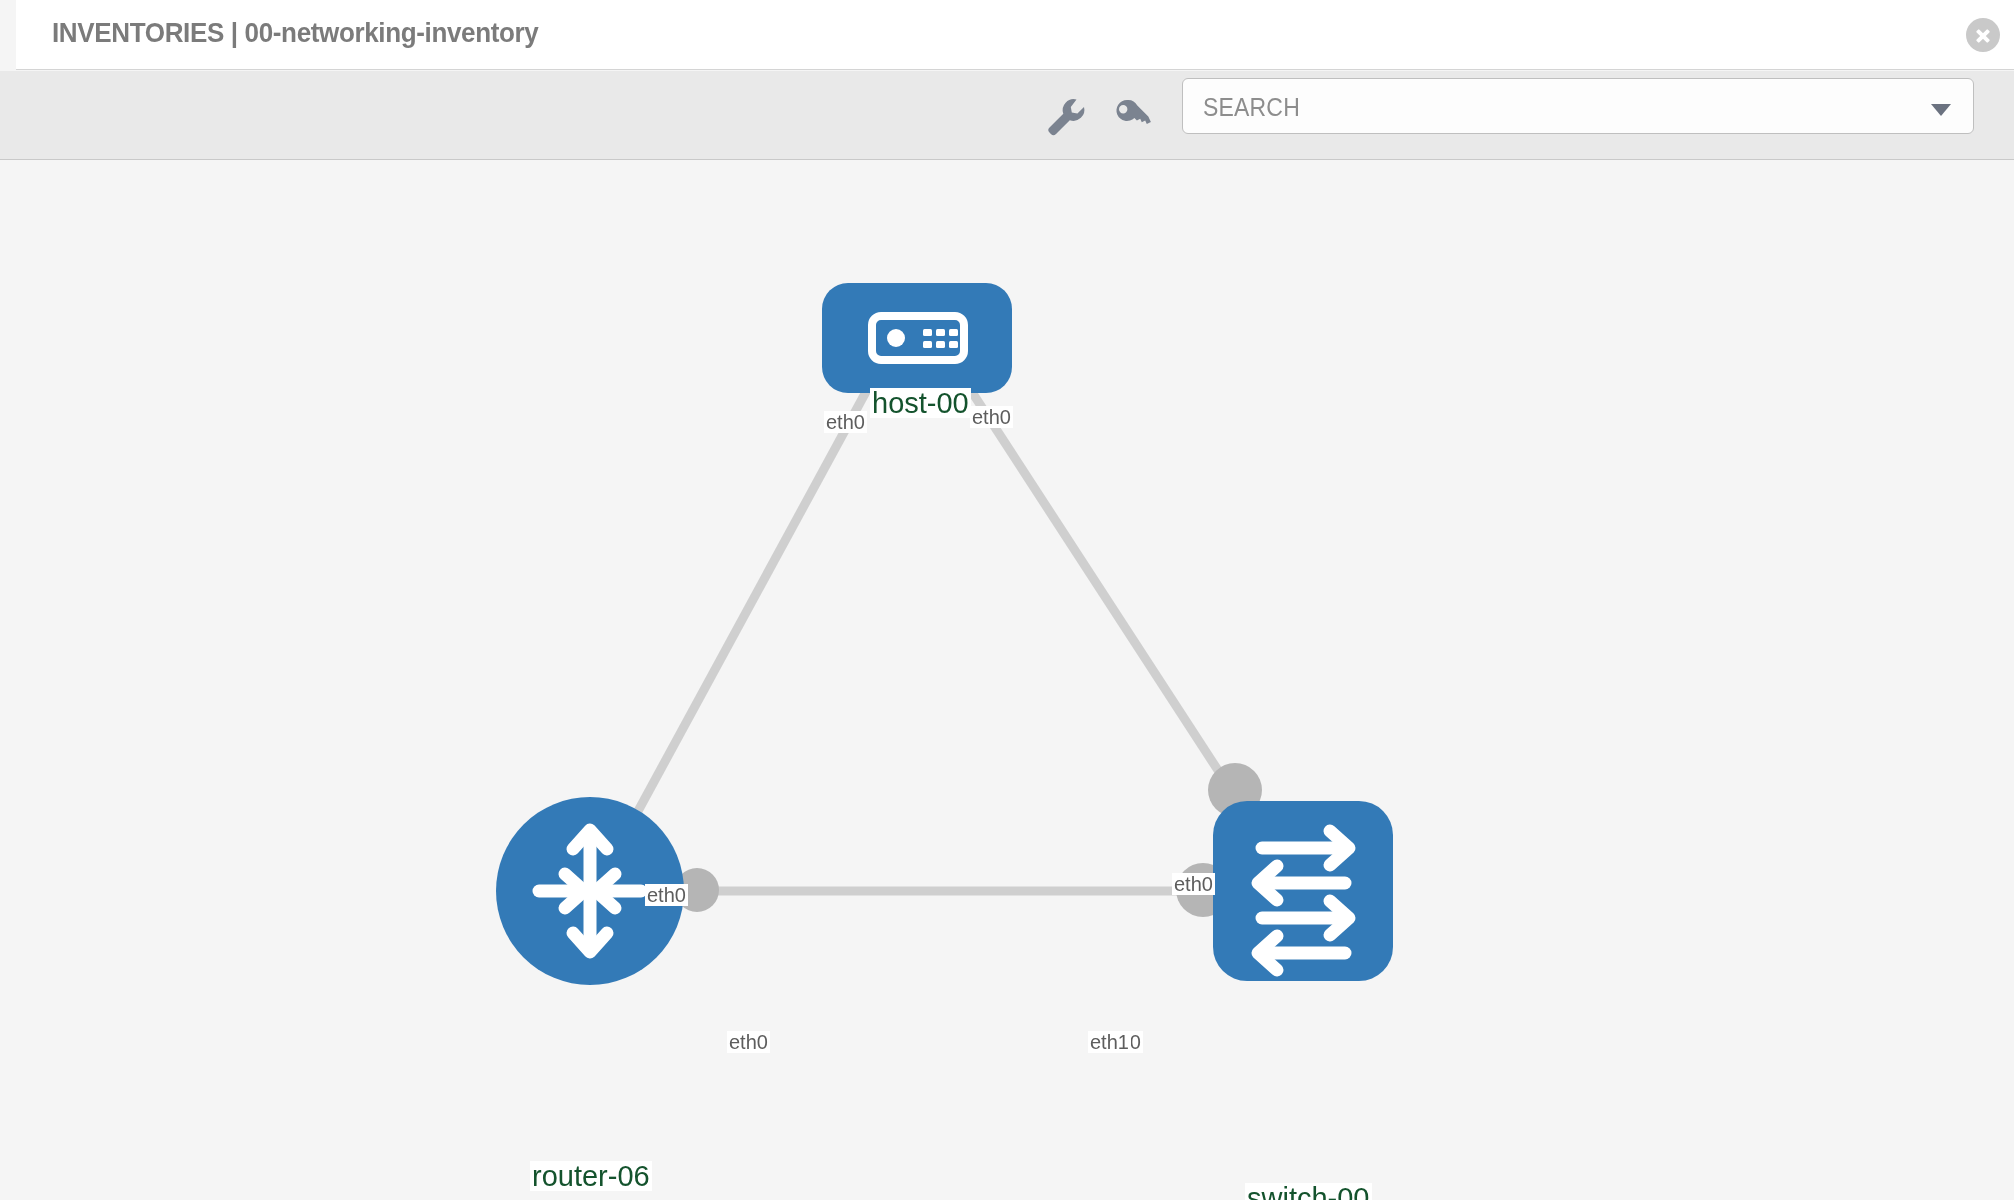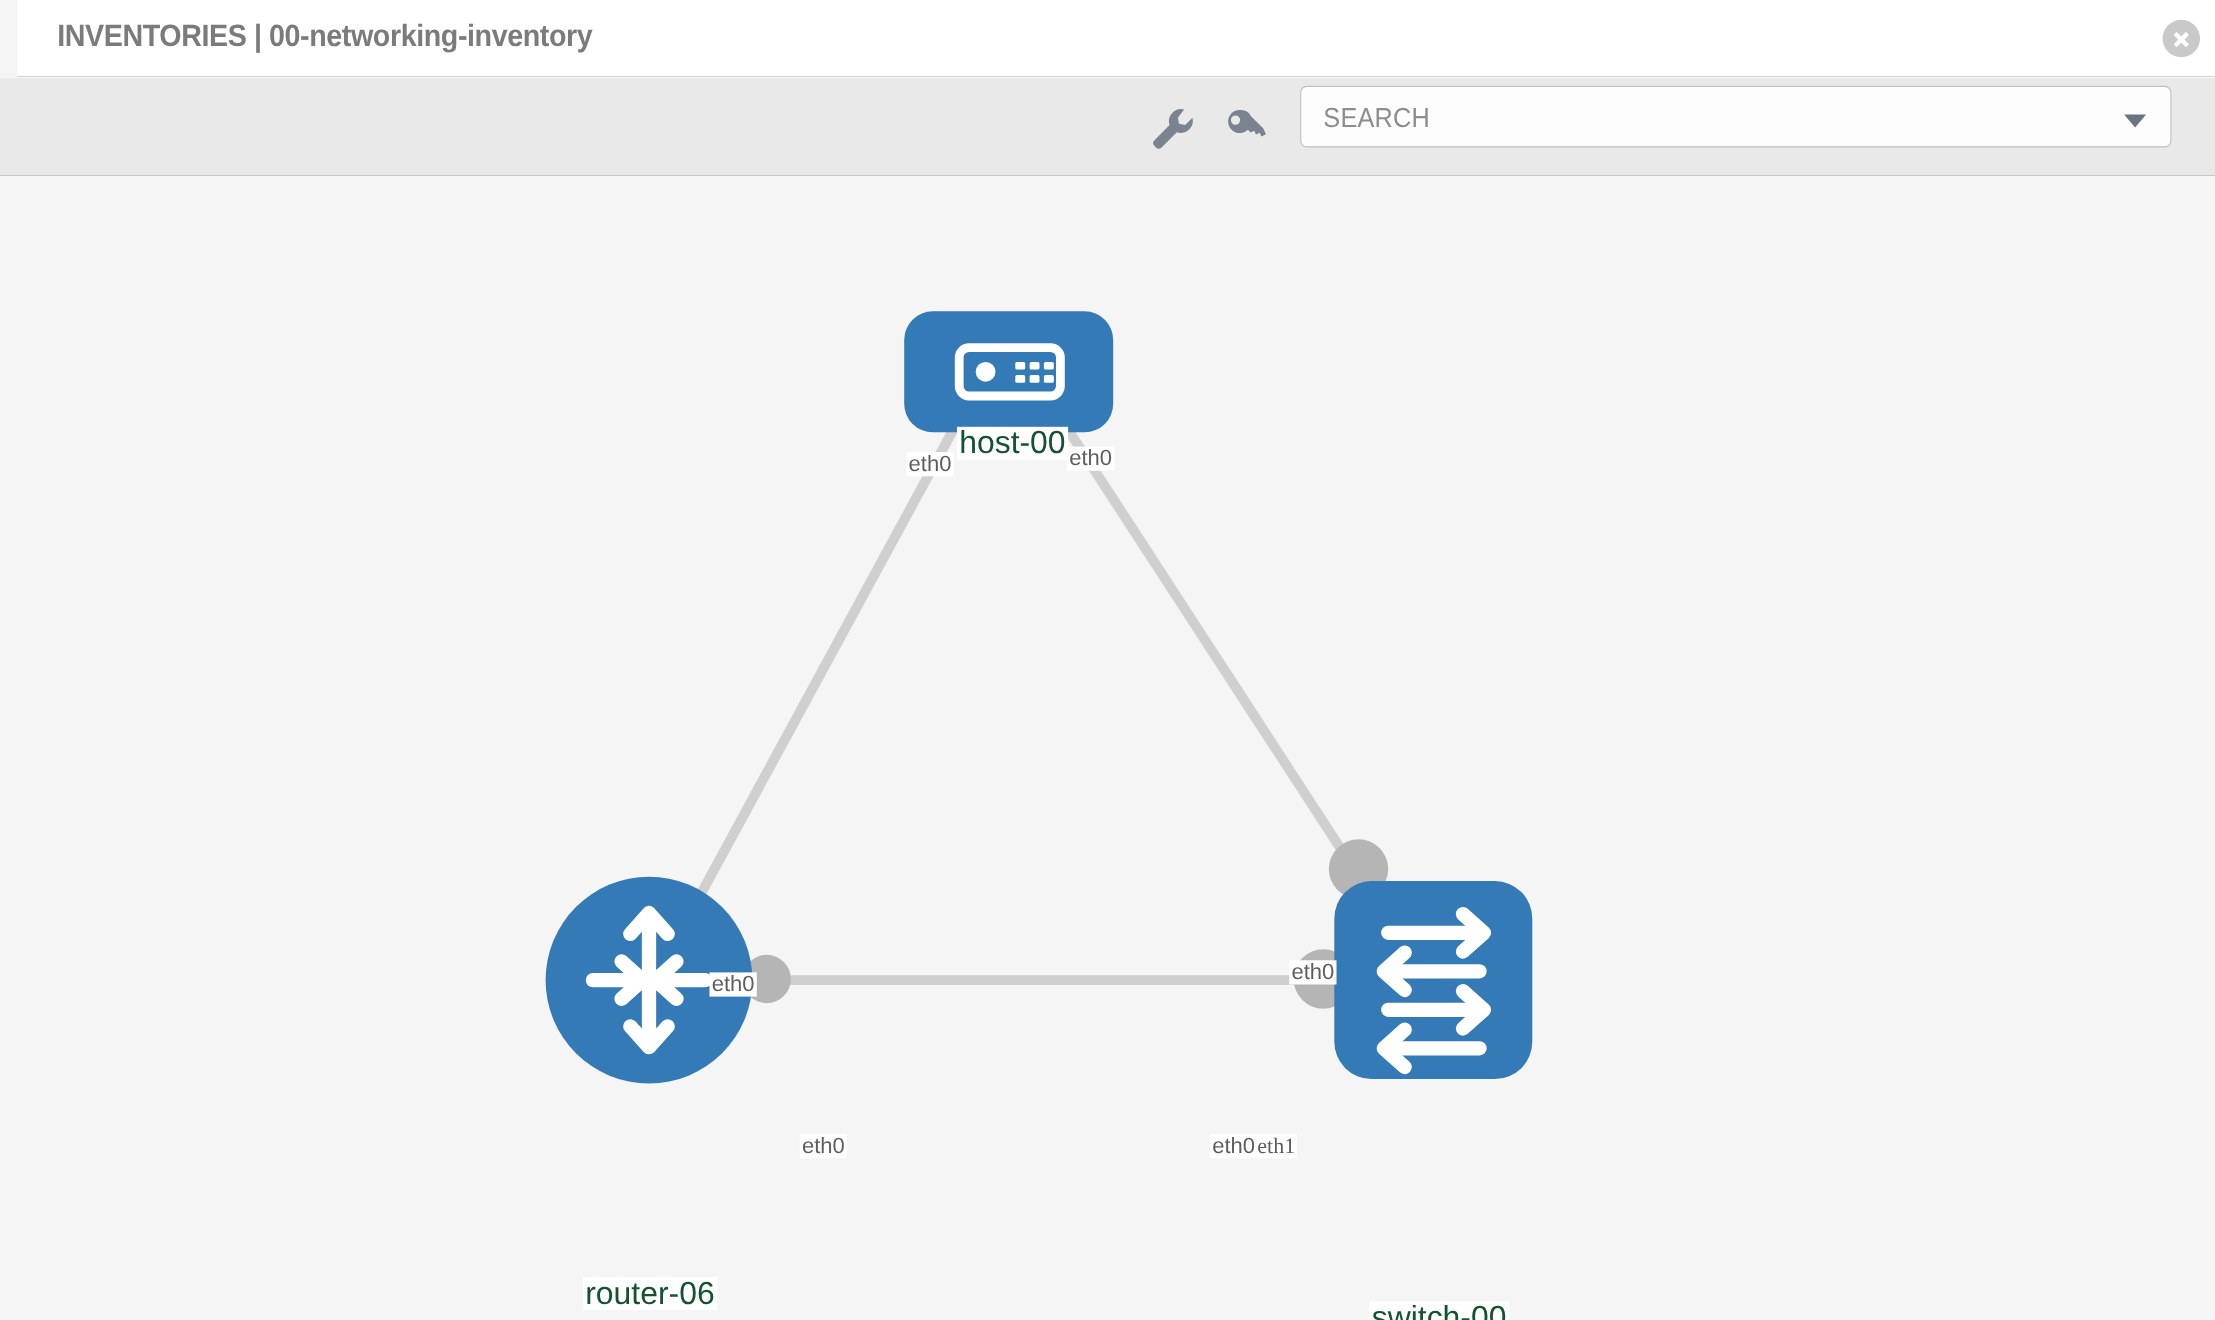--- a/index.html
+++ b/index.html
@@ -356,21 +356,21 @@
     <div class="iface-label" style="left:970px; top:245px;">eth0</div>
 
     <div class="iface-label" style="left:645px; top:723px;">eth0</div>
 
     <div class="iface-label" style="left:1172px; top:712px;">eth0</div>
 
     <div class="iface-label" style="left:727px; top:870px;">eth0</div>
 
     <div class="iface-label" style="left:1100px; top:870px;">eth0</div>
 
-    <div class="iface-label" style="left:1141px; top:870px;font-family:Liberation Serif, serif;">eth1</div>
+    <div class="iface-label" style="left:1088px; top:870px;">eth1</div>
 
     <div class="node-label" style="left:530px; top:1000px;">router-06</div>
 
     <div class="node-label" style="left:1245px; top:1000px;margin-top:22px;">switch-00</div>
 
 
   </div>
 </div>
 
 </body></html>

